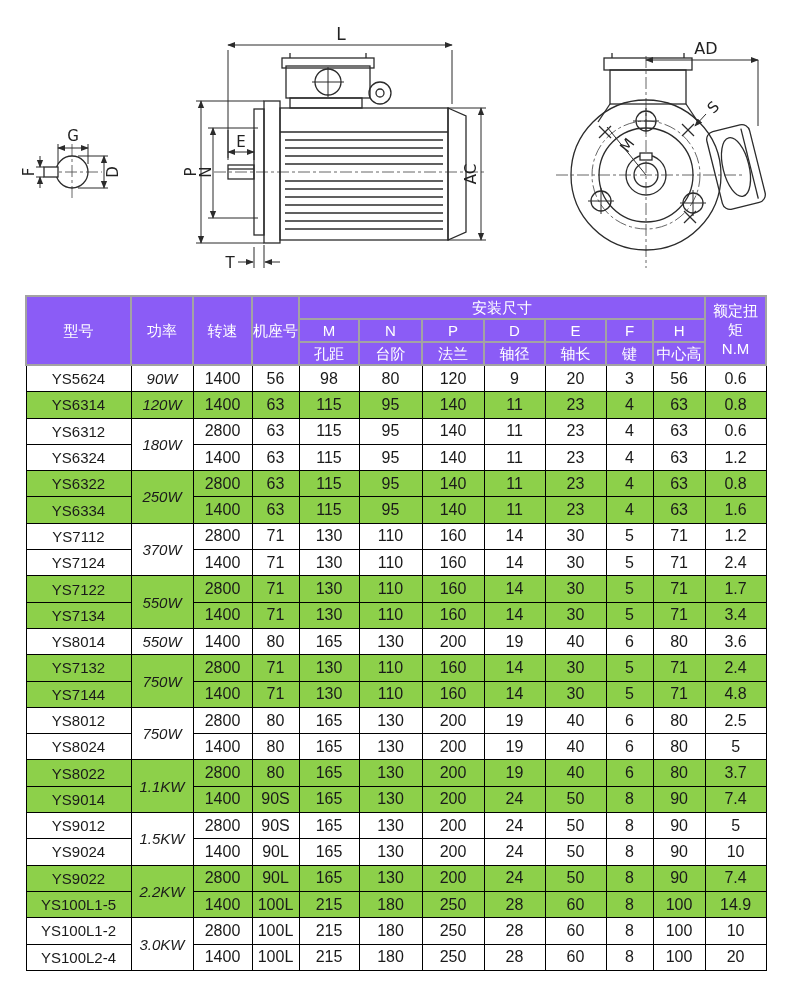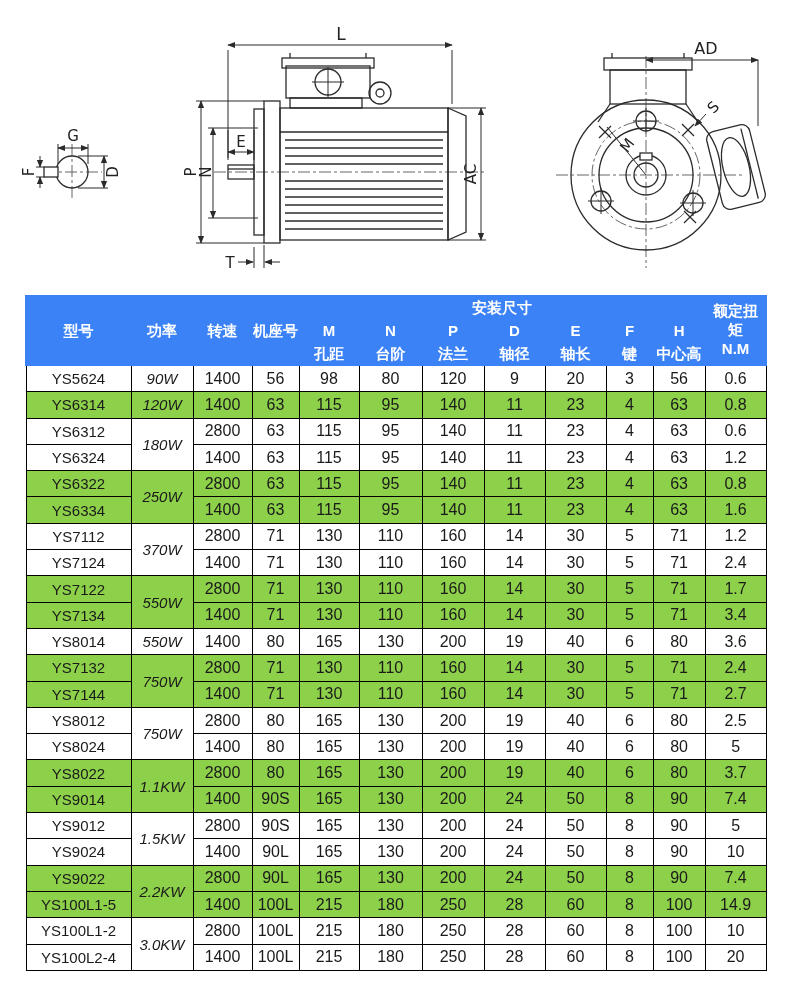--- a/index.html
+++ b/index.html
@@ -7,21 +7,21 @@
   .page{position:relative;width:790px;height:984px;background:#fff;overflow:hidden;}
   .drawings{position:absolute;left:0;top:0;width:790px;height:295px;}
   svg text{fill:#222;font-family:"DejaVu Sans",sans-serif;}
   .dim{stroke:#2b2b2b;stroke-width:1;fill:none;}
   .geo{stroke:#2b2b2b;stroke-width:1.3;fill:none;}
   .geow{stroke:#2b2b2b;stroke-width:1.3;fill:#fff;}
   .cl{stroke:#555;stroke-width:0.9;fill:none;stroke-dasharray:12 3 3 3;}
 
   table.spec{position:absolute;left:25px;top:295px;width:740px;border-collapse:collapse;table-layout:fixed;}
   table.spec th,table.spec td{padding:0;text-align:center;vertical-align:middle;overflow:hidden;}
-  thead th{background:#3b82f6;color:#fff;border:2px solid #3b82f6;font-size:15px;font-weight:bold;line-height:1.15;}
+  thead th{background:#8b5cf6;color:#fff;border:2px solid #a3a3a3;font-size:15px;font-weight:normal;line-height:1.15;}
   thead tr.h-top th{height:21px;}
   thead tr.h-mid th{height:21px;}
   thead tr.h-bot th{height:21px;}
   tbody td{border:1px solid #000;font-size:16px;color:#1a1a1a;height:25.3px;line-height:1;}
   tbody td.model-cell{font-size:15px;text-align:center;}
   tbody td.power-cell{font-size:15px;font-style:italic;}
   tbody tr.row-green td{background:#8dd04a;}
   tbody tr.row-white td{background:#ffffff;}
   .torque-head div{line-height:1.25;}
 </style>
@@ -409,21 +409,21 @@
           <td class="model-cell">YS7144</td>
           <td>1400</td>
           <td>71</td>
           <td>130</td>
           <td>110</td>
           <td>160</td>
           <td>14</td>
           <td>30</td>
           <td>5</td>
           <td>71</td>
-          <td>2.7</td>
+          <td>4.8</td>
         </tr>
         <tr class="row-white">
           <td class="model-cell">YS8012</td>
           <td class="power-cell" rowspan="2">750W</td>
           <td>2800</td>
           <td>80</td>
           <td>165</td>
           <td>130</td>
           <td>200</td>
           <td>19</td>

